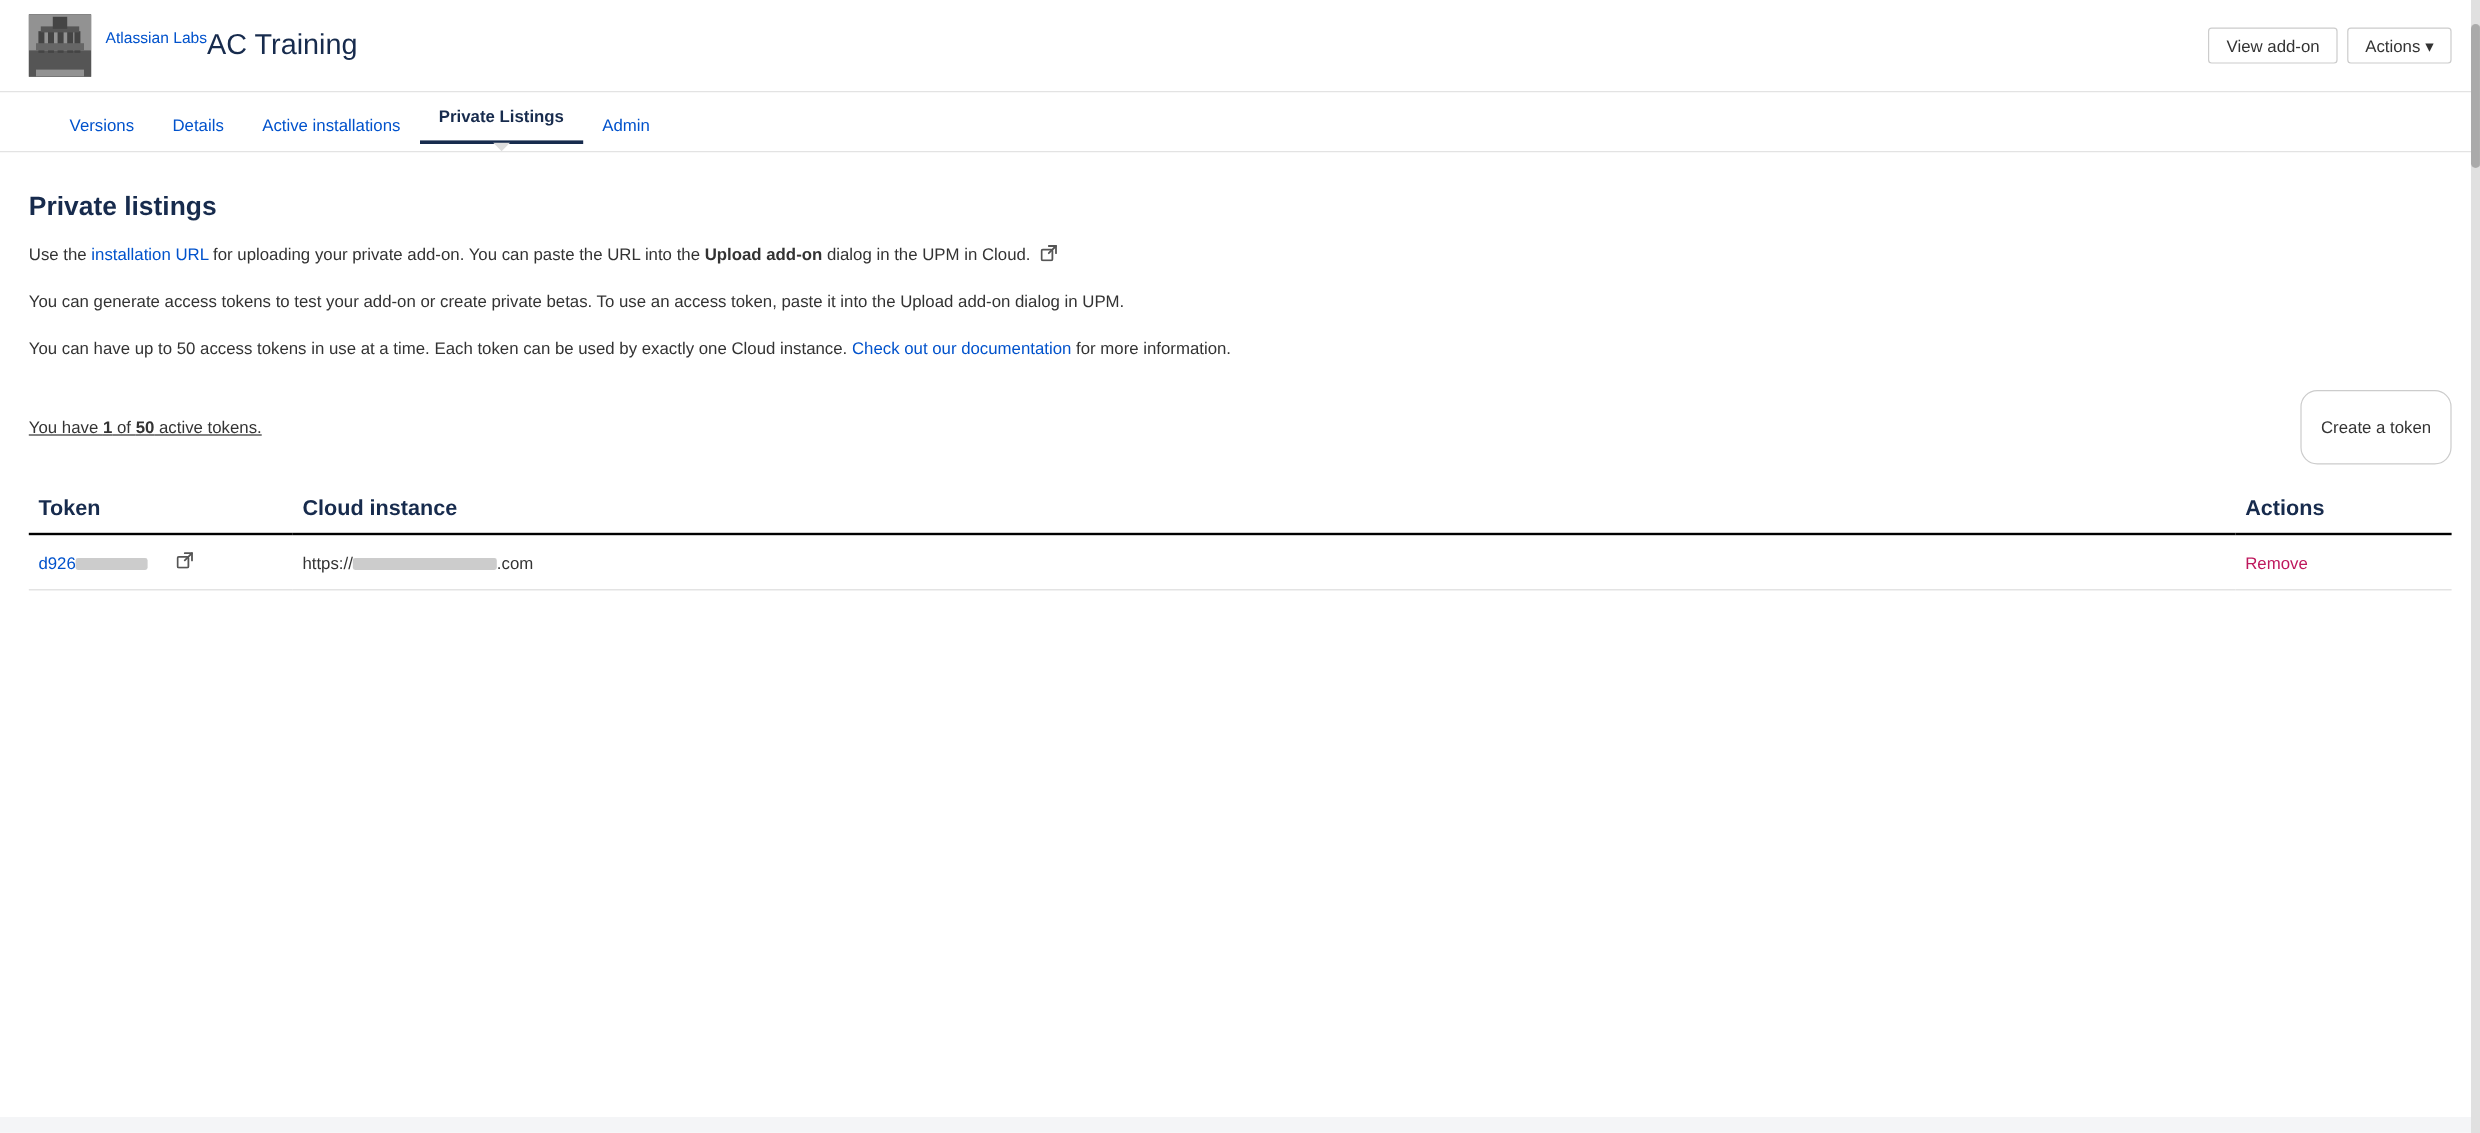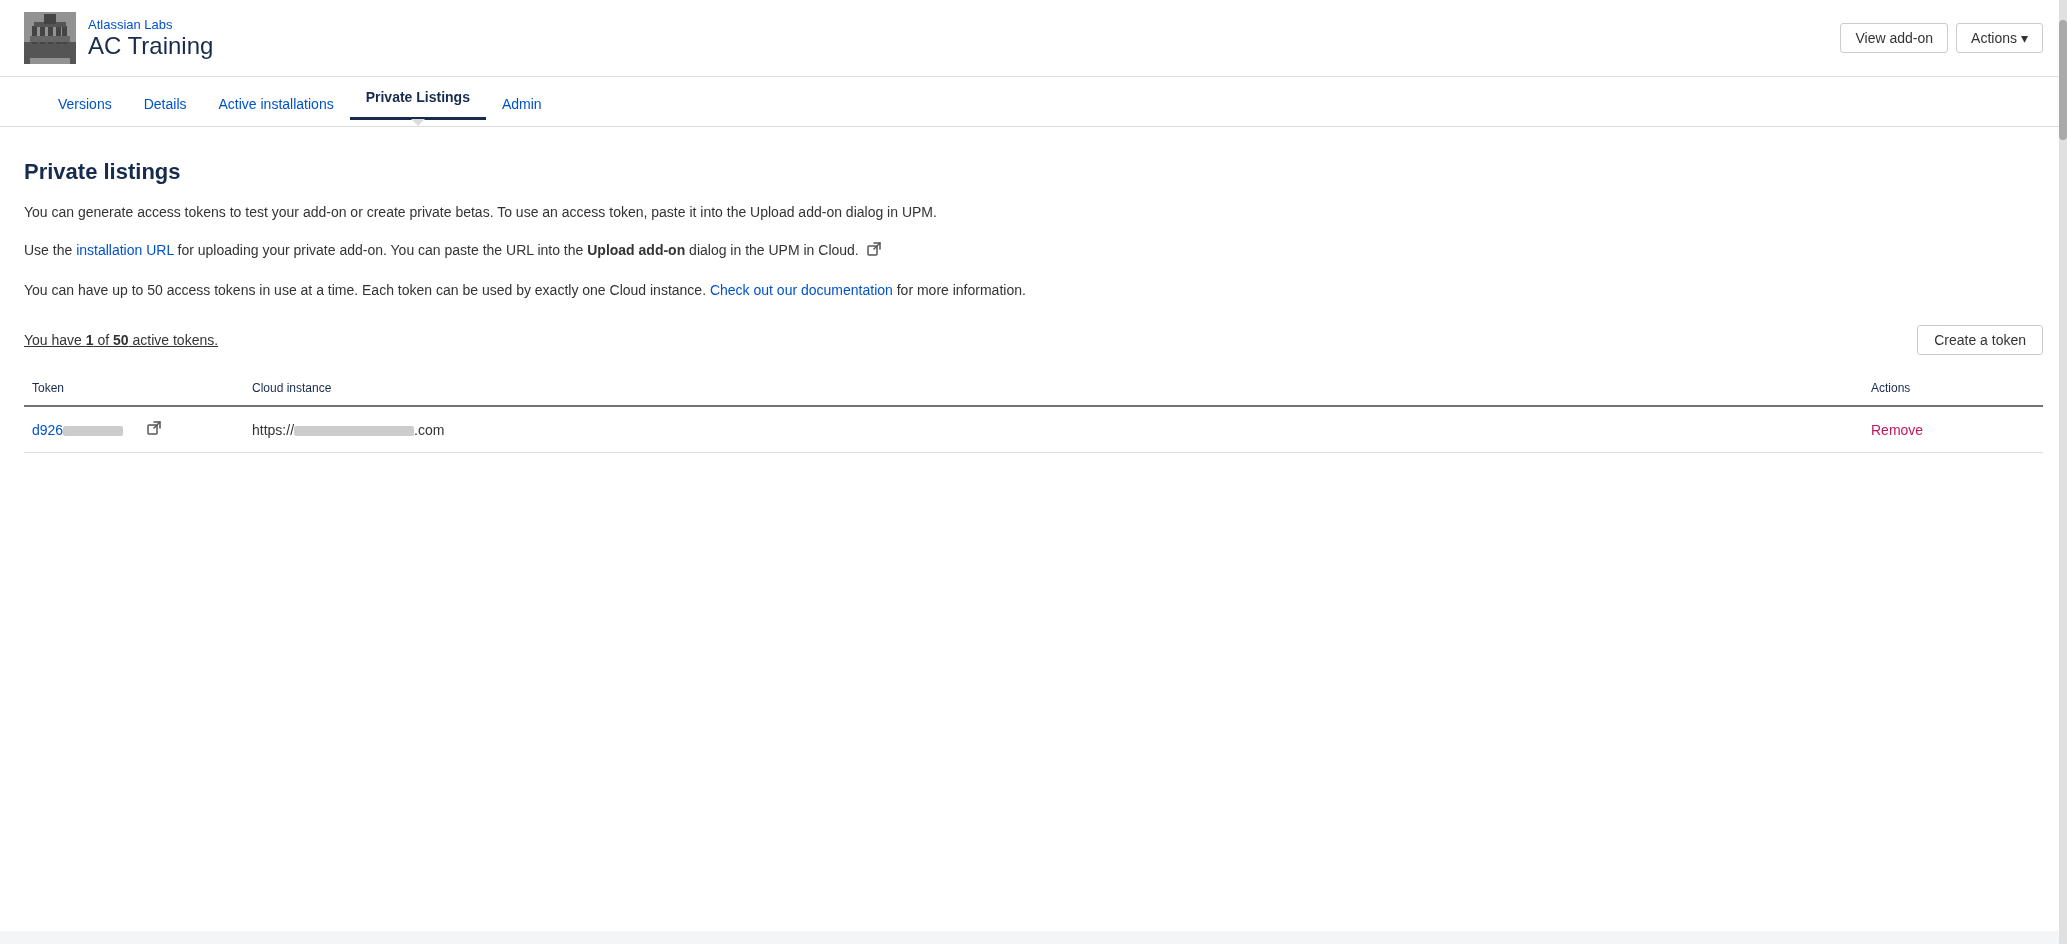--- a/index.html
+++ b/index.html
@@ -29,21 +29,21 @@
       height: 52px;
       background: #333;
       display: flex;
       align-items: center;
       justify-content: center;
       overflow: hidden;
       flex-shrink: 0;
     }
     .app-title-group {
       display: flex;
-      flex-direction: column;
+      flex-direction: row;
     }
     .app-vendor {
       color: #0052cc;
       font-size: 13px;
       font-weight: 500;
     }
     .app-name {
       font-size: 24px;
       font-weight: 500;
       color: #172b4d;
@@ -138,41 +138,41 @@
       align-items: center;
       justify-content: space-between;
       margin: 24px 0 16px 0;
     }
     .token-count-text {
       font-size: 14px;
       color: #333;
       text-decoration: underline;
     }
     .btn-create-token {
-      padding: 6px 16px;
+      padding: 22px 16px;
       border: 1px solid #ccc;
       background: #fff;
-      border-radius: 3px;
+      border-radius: 14px;
       cursor: pointer;
       font-size: 14px;
       color: #333;
     }
 
     
     .tokens-table {
       width: 100%;
       border-collapse: collapse;
     }
     .tokens-table th {
       text-align: left;
       padding: 10px 8px;
-      font-weight: 400;
+      font-weight: 700;
       color: #172b4d;
-      font-size: 12px;
-      border-bottom: 2px solid #737373;
+      font-size: 18px;
+      border-bottom: 2px solid #000000;
     }
     .tokens-table td {
       padding: 14px 8px;
       font-size: 14px;
       color: #333;
       border-bottom: 1px solid #ddd;
     }
     .tokens-table th:first-child,
     .tokens-table td:first-child {
       width: 220px;
@@ -287,32 +287,32 @@
     <div class="caret"></div>
   </div>
   <a class="nav-tab">
     <span>Admin</span>
   </a>
 </div>
 
 <div class="main">
   <h1 class="page-title">Private listings</h1>
 
-  <p class="description-block">You can generate access tokens to test your add-on or create private betas. To use an access token, paste it into the Upload add-on dialog in UPM.</p>
-
   <p class="description-block">
     <span>Use the </span><a class="link">installation URL</a><span> for uploading your private add-on. You can paste the URL into the </span><span class="bold">Upload add-on</span><span> dialog in the UPM in Cloud.</span>
     <span style="display:inline-block;vertical-align:middle;margin-left:4px;">
       <svg width="14" height="14" viewBox="0 0 14 14" fill="none" xmlns="http://www.w3.org/2000/svg">
         <rect x="1" y="4" width="9" height="9" rx="1" stroke="#555" stroke-width="1.5" fill="none"></rect>
         <path d="M7 1h6v6" stroke="#555" stroke-width="1.5" stroke-linecap="round" stroke-linejoin="round"></path>
         <line x1="13" y1="1" x2="7" y2="7" stroke="#555" stroke-width="1.5" stroke-linecap="round"></line>
       </svg>
     </span>
   </p>
+
+  <p class="description-block">You can generate access tokens to test your add-on or create private betas. To use an access token, paste it into the Upload add-on dialog in UPM.</p>
 
   <p class="description-block">
     <span>You can have up to 50 access tokens in use at a time. Each token can be used by exactly one Cloud instance. </span><a class="link">Check out our documentation</a><span> for more information.</span>
   </p>
 
   <div class="token-count-row">
     <span class="token-count-text">
       <span>You have </span><strong>1</strong><span> of </span><strong>50</strong><span> active tokens.</span>
     </span>
     <button class="btn-create-token">Create a token</button>

